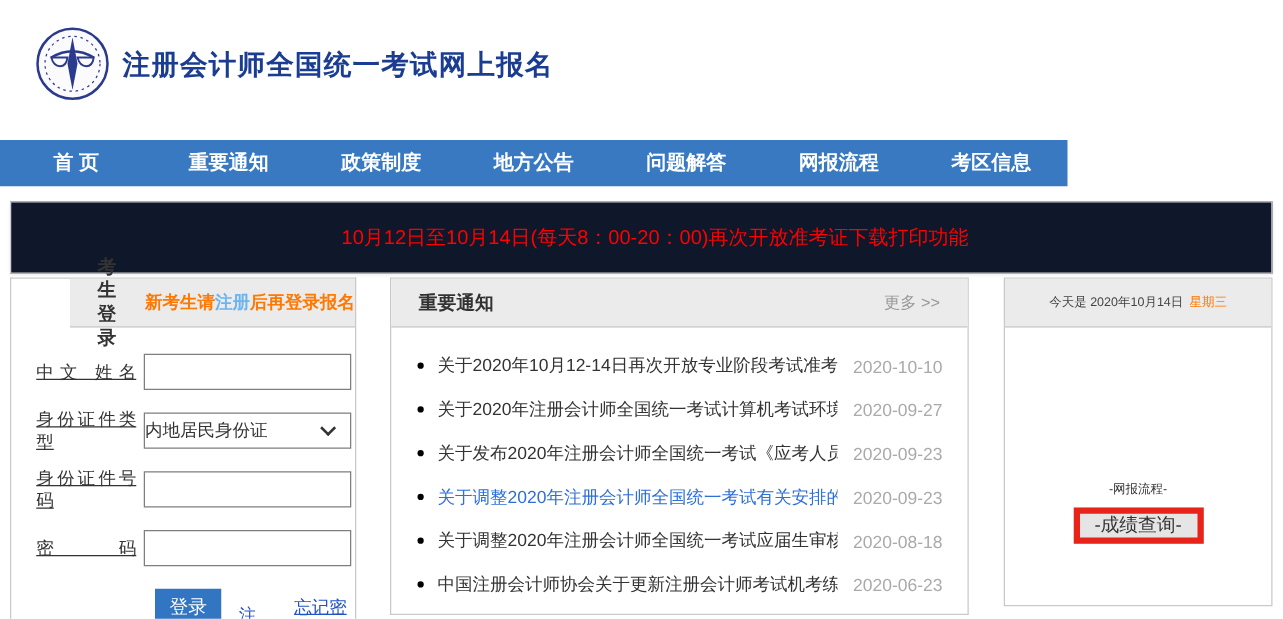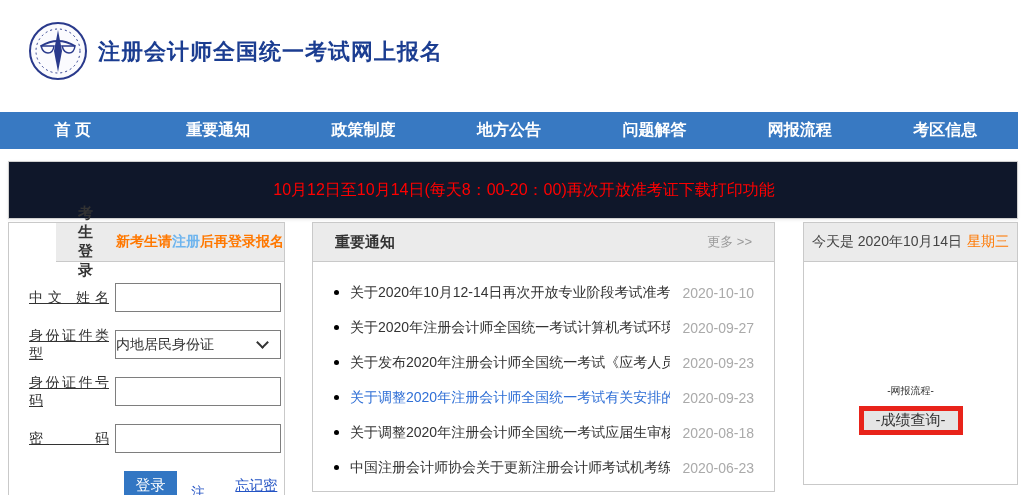--- a/index.html
+++ b/index.html
@@ -7,21 +7,21 @@
               font-family:"Liberation Sans","DejaVu Sans",sans-serif; }
   .page { position:relative; width:1026px; height:495px; background:#fff; }
 
   
   .site-header { position:absolute; top:0; left:0; width:1026px; height:112px; background:#fff; }
   .logo { position:absolute; left:28px; top:21px; width:60px; height:60px; }
   .site-title { position:absolute; left:98px; top:37px; font-size:22px; font-weight:bold;
                 color:#1b3d91; letter-spacing:1px; white-space:nowrap; }
 
   
-  .nav { position:absolute; top:112px; left:0; width:1018px; height:37px;
+  .nav { position:absolute; top:112px; left:0; width:854px; height:37px;
          background:#3879c2; display:flex; }
   .nav-item { flex:1; display:flex; align-items:center; justify-content:center;
               color:#fff; font-size:16px; font-weight:bold; cursor:pointer; white-space:nowrap; }
 
   
   .alert { position:absolute; top:161px; left:8px; width:1010px; height:58px;
            background:#0f172a; border:1px solid #cfcfcf; box-shadow:0 1px 3px rgba(0,0,0,.08);
            display:flex; align-items:center;justify-content:center; }
   .alert-text { margin-left:22px; color:#fe0000; font-size:16px; }
 
@@ -60,21 +60,21 @@
   .more-link { font-size:13px; color:#999; cursor:pointer; }
   .notice-list { padding:13px 20px 0 21px; }
   .notice-item { display:flex; align-items:center; height:35px; font-size:14px; color:#333; }
   .bullet { width:5px; height:5px; border-radius:50%; background:#000; margin-right:11px; flex:none; }
   .notice-text { flex:1; white-space:nowrap; overflow:hidden; cursor:pointer; }
   .notice-item.link .notice-text { color:#2f6fd6; }
   .notice-date { color:#aaa; margin-left:12px; flex:none; }
 
   
   .info-panel { left:803px; width:215px; height:263px; }
-  .info-panel .panel-header { justify-content:center; font-size:14px; color:#444; }
+  .info-panel .panel-header { justify-content:center; font-size:10px; color:#444; }
   .weekday { color:#ff7800; margin-left:5px; }
   .info-body { position:relative; height:222px; }
   .flow-link { position:absolute; top:122px; left:0; width:100%; text-align:center;
                font-size:10px; color:#333; cursor:pointer; }
   .score-box { position:absolute; top:144px; left:50%; transform:translateX(-50%);
                border:5px solid #e8231a; background:#e5e5e5; padding:0 12px; height:29px;
                display:flex; align-items:center; }
   .score-link { font-size:15px; color:#333; cursor:pointer; white-space:nowrap; }
 </style>
 </head>

